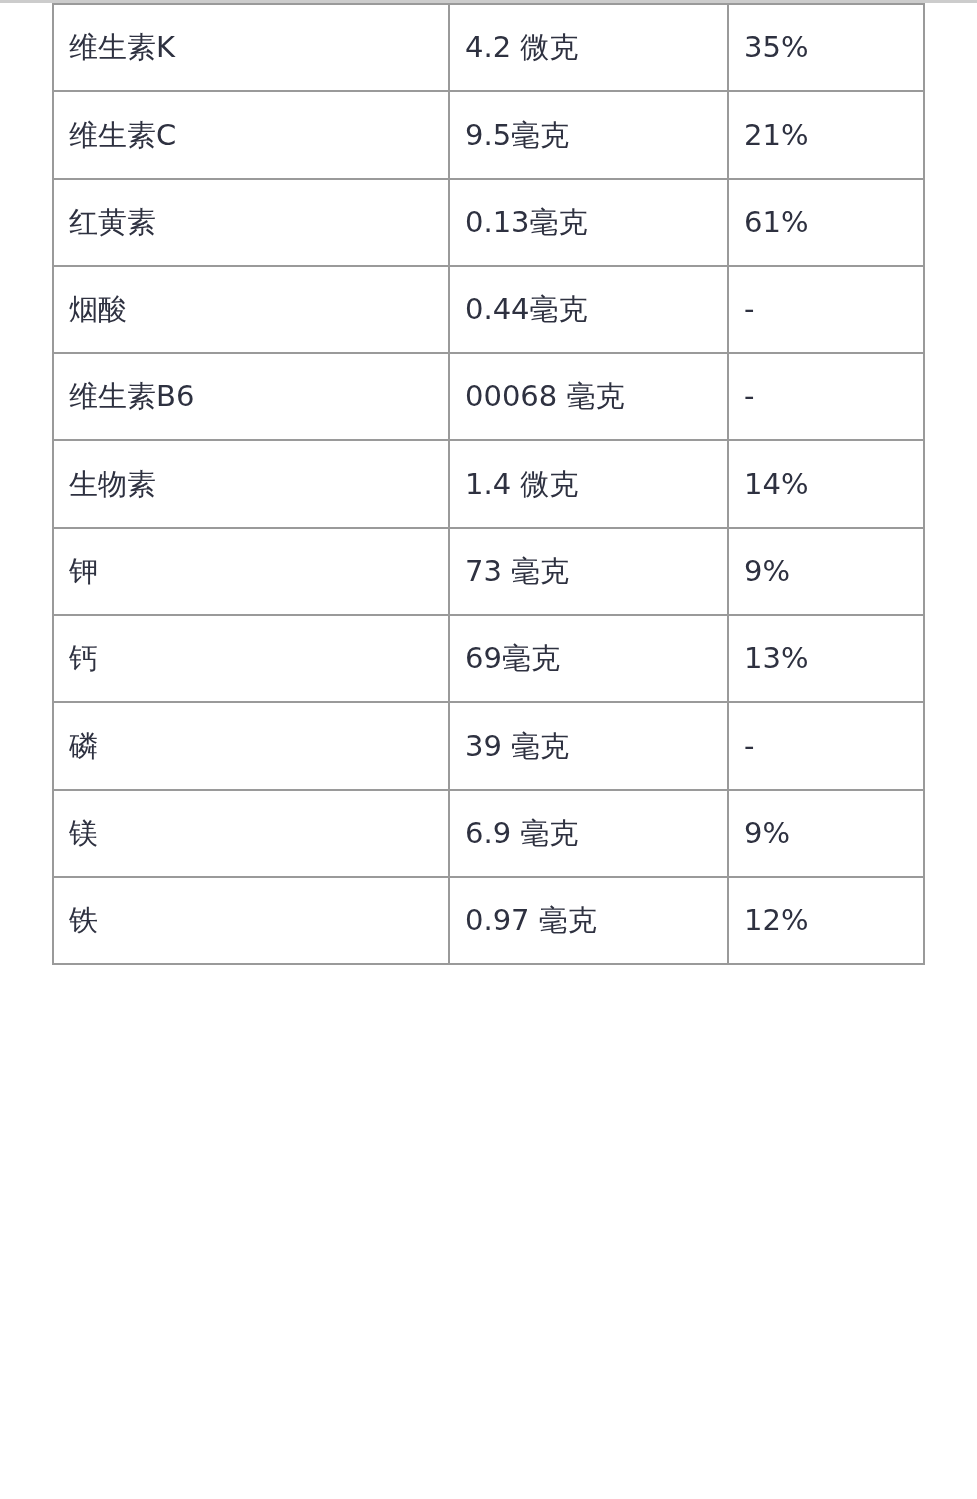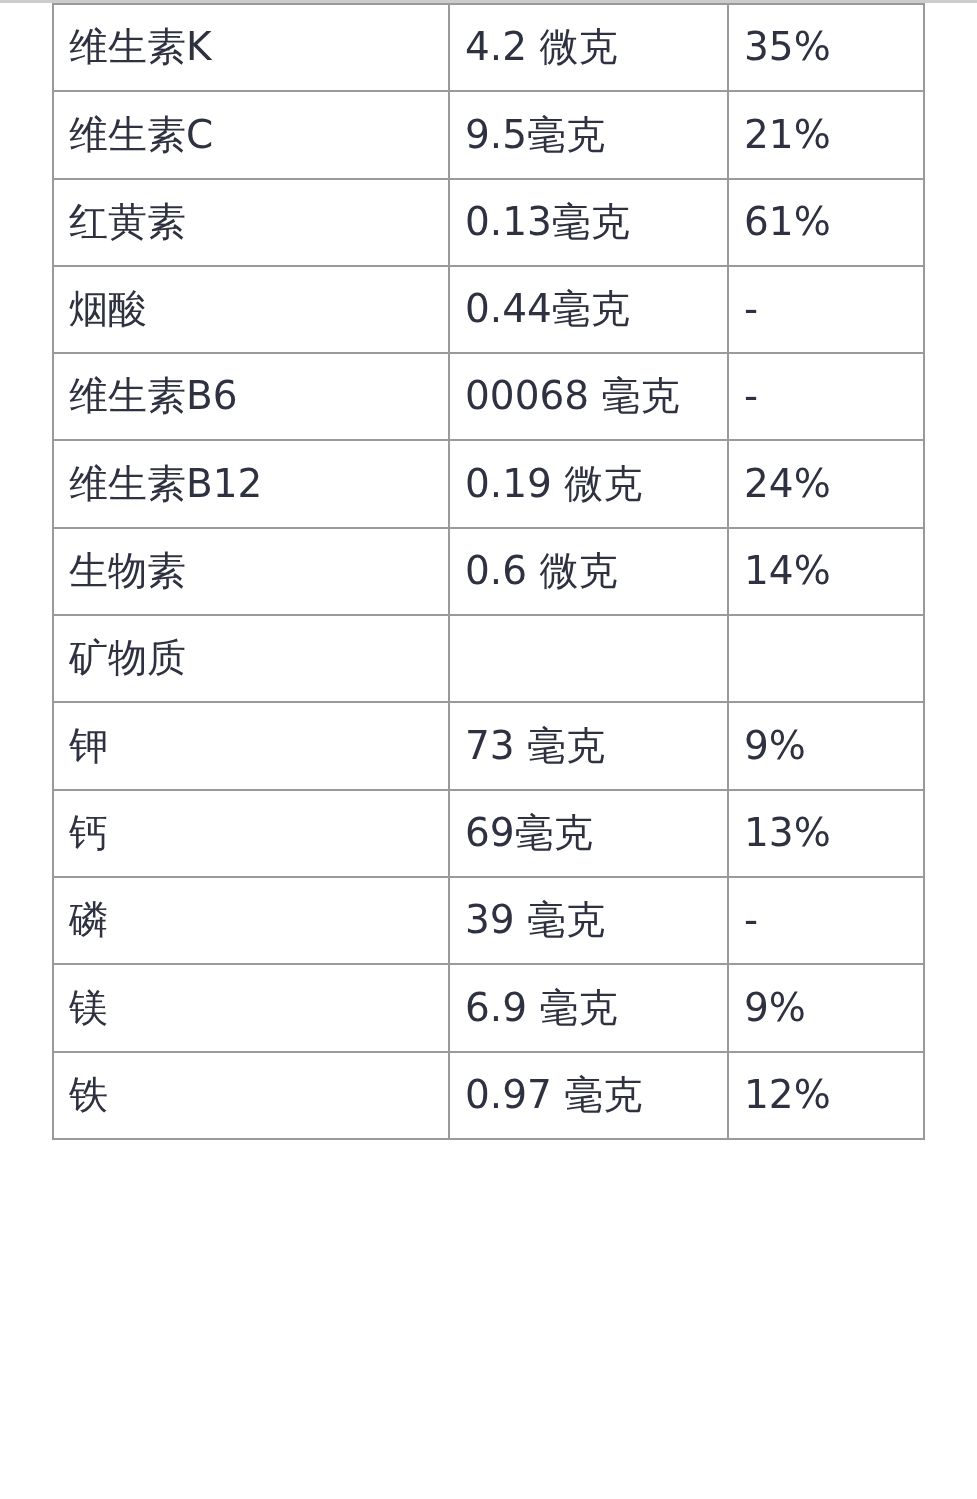--- a/index.html
+++ b/index.html
@@ -28,21 +28,21 @@
     left: 52px;
   }
   table.nutrition {
     border-collapse: collapse;
     table-layout: fixed;
     width: 871px;
   }
   table.nutrition td {
     border: 2px solid #9a9a9a;
     padding: 0 10px 0 15px;
-    font-size: 39px;
+    font-size: 29px;
     line-height: 1.2;
     color: #2e3140;
     vertical-align: middle;
     overflow: hidden;
     white-space: nowrap;
     margin-left: 16px;
   }
   table.nutrition tr {
     height: 87.3px;
   }
@@ -82,33 +82,23 @@
           <td>烟酸</td>
           <td>0.44毫克</td>
           <td>-</td>
         </tr>
         <tr>
           <td>维生素B6</td>
           <td>00068 毫克</td>
           <td>-</td>
         </tr>
         <tr>
-          <td>维生素B12</td>
-          <td>0.19 微克</td>
-          <td>24%</td>
-        </tr>
-        <tr>
           <td>生物素</td>
-          <td>0.6 微克</td>
+          <td>1.4 微克</td>
           <td>14%</td>
-        </tr>
-        <tr>
-          <td>矿物质</td>
-          <td></td>
-          <td></td>
         </tr>
         <tr>
           <td>钾</td>
           <td>73 毫克</td>
           <td>9%</td>
         </tr>
         <tr>
           <td>钙</td>
           <td>69毫克</td>
           <td>13%</td>

